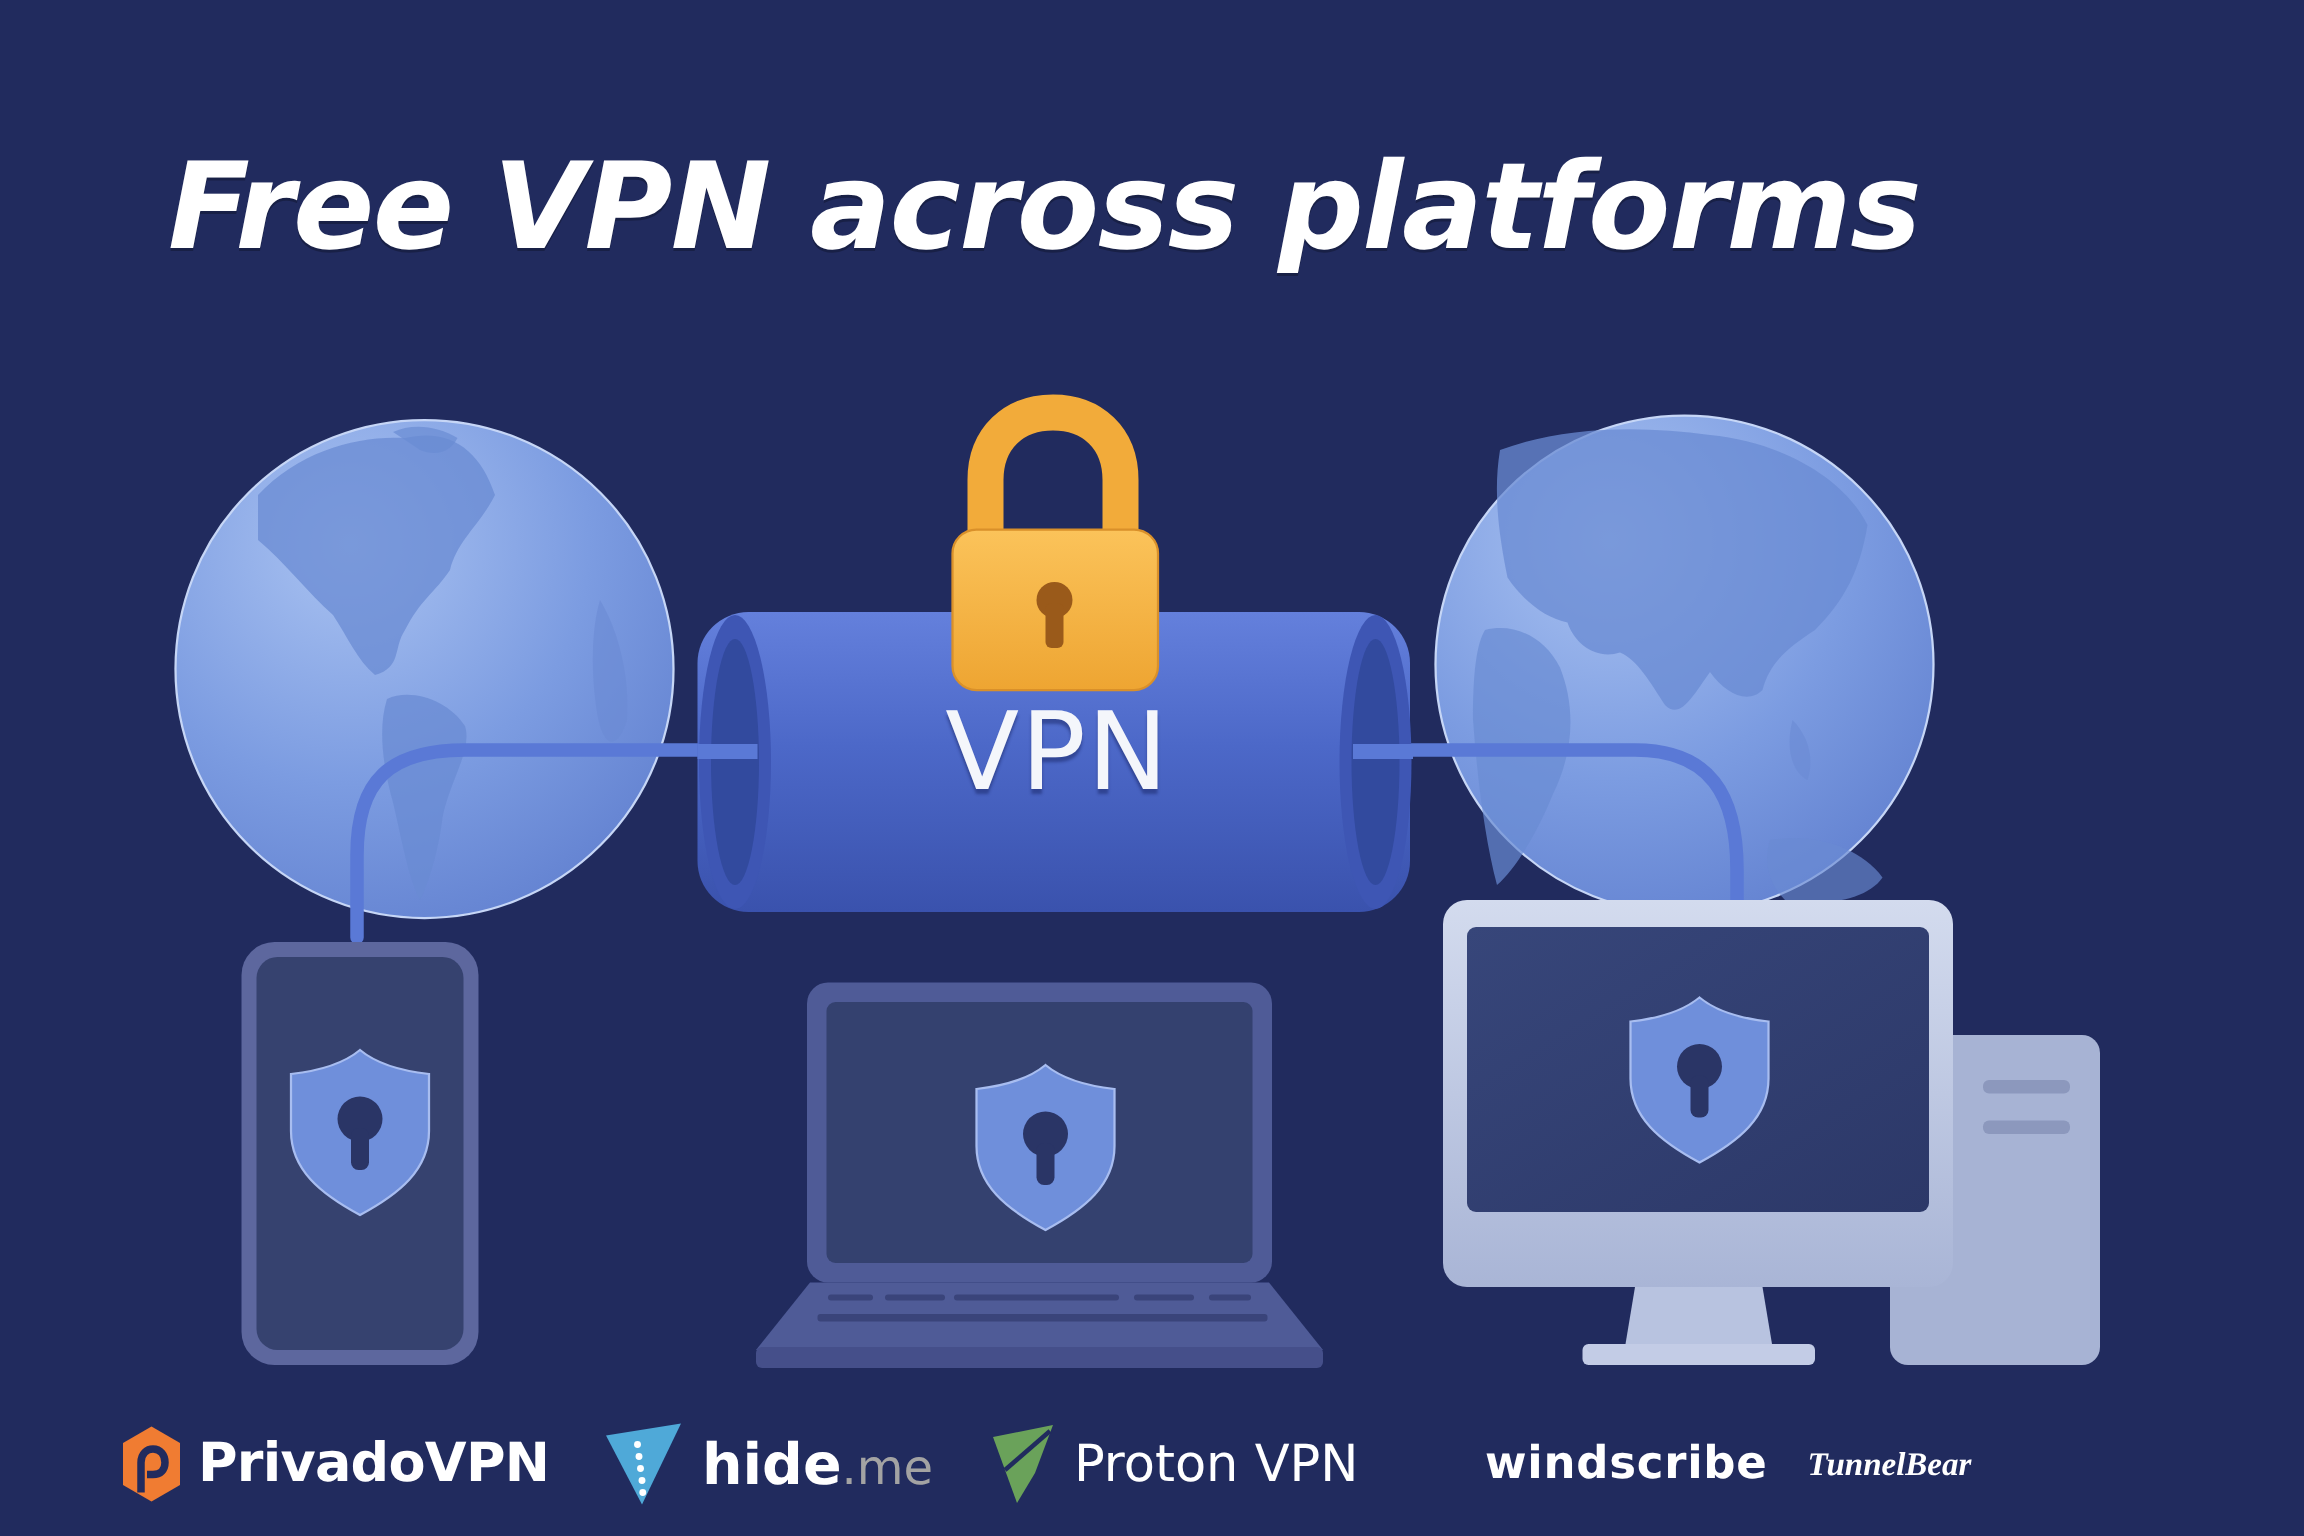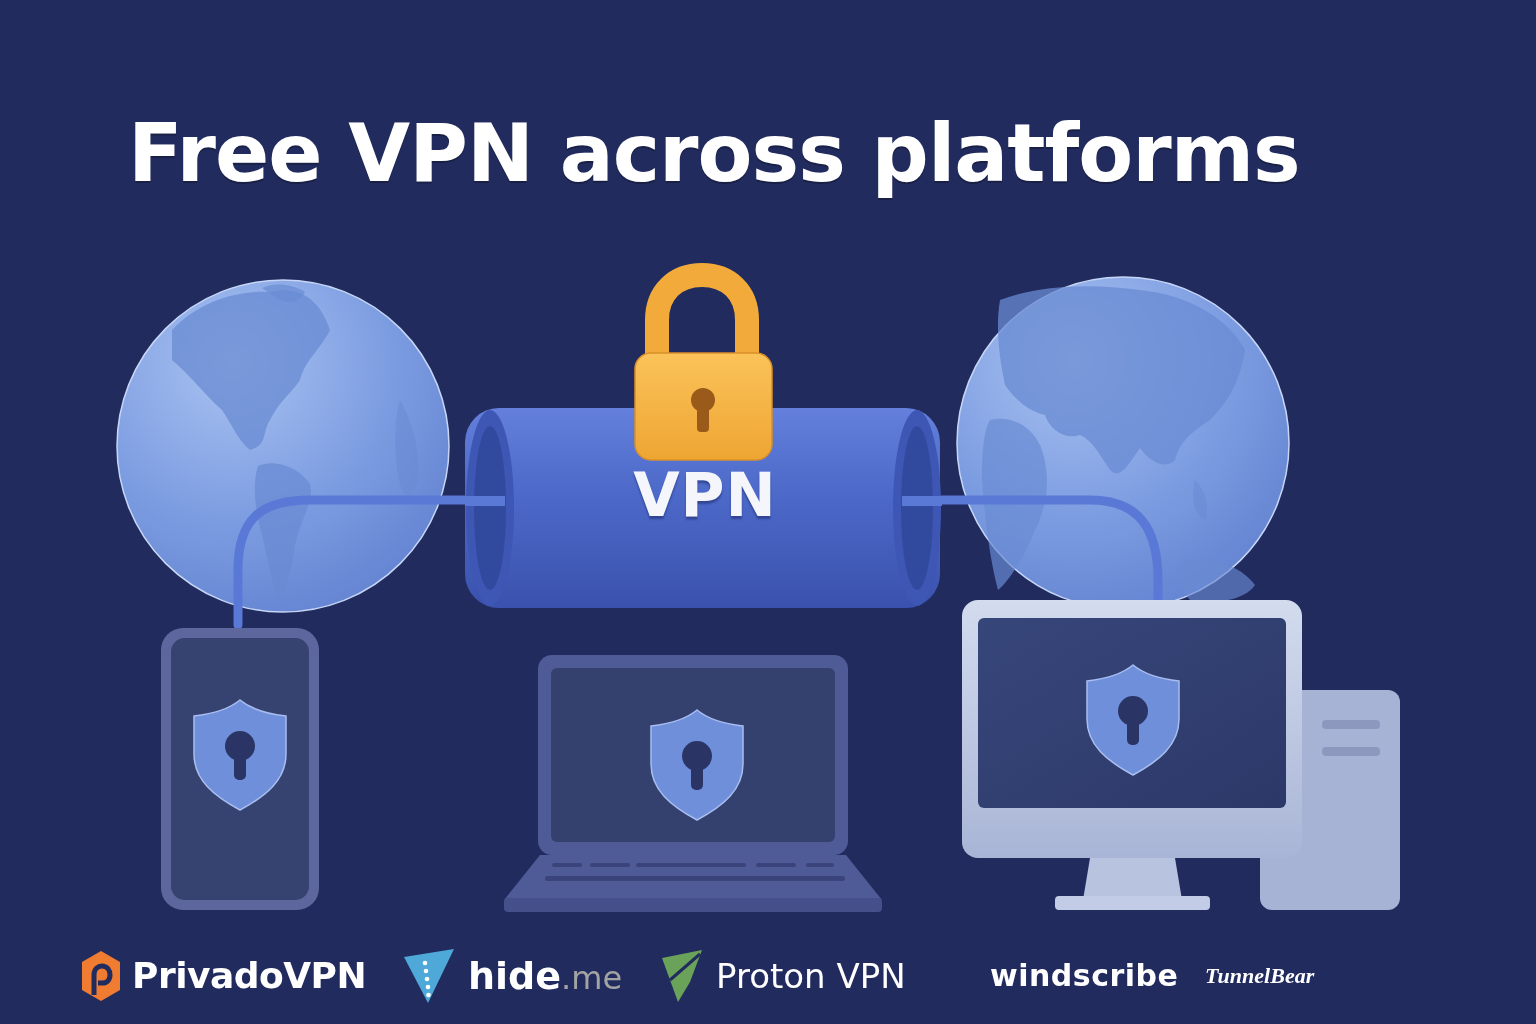--- a/index.html
+++ b/index.html
@@ -6,27 +6,28 @@
   body {
     width:1536px; height:1024px; overflow:hidden;
     background:#212b5e;
     font-family:"Liberation Sans", sans-serif;
     position:relative;
   }
   .title {
     position:absolute; left:112px; top:98px;
     font-family:"DejaVu Sans", sans-serif;
     font-weight:bold; font-size:80px; letter-spacing:-1px;
-    color:#ffffff; margin:16px; line-height:1;
+    color:#ffffff; margin:0; line-height:1;
     text-shadow:0 2px 0 rgba(0,0,0,0.25);
+    font-style:italic;
   }
   .scene { position:absolute; left:0; top:0; width:1536px; height:1024px; }
   .vpn-label {
     position:absolute; left:585px; top:465px; width:240px; text-align:center;
-    font-family:"DejaVu Sans", sans-serif; font-weight:bold; font-size:60px;
+    font-family:"DejaVu Sans", sans-serif; font-weight:normal; font-size:72px;
     color:#f4f6fb; line-height:1; letter-spacing:1px;
     text-shadow:0 3px 2px rgba(20,30,90,0.45);
   }
   .brands {
     position:absolute; left:0; top:936px; width:1536px; height:80px;
   }
   .brand { position:absolute; top:0; height:80px; display:flex; align-items:center; gap:10px; }
   .brand-text { color:#ffffff; font-size:38px; line-height:1;text-align:right; }
   .privado { left:80px; }
   .privado .brand-text { font-family:"DejaVu Sans", sans-serif; font-weight:bold; font-size:36px; letter-spacing:-0.5px; }

